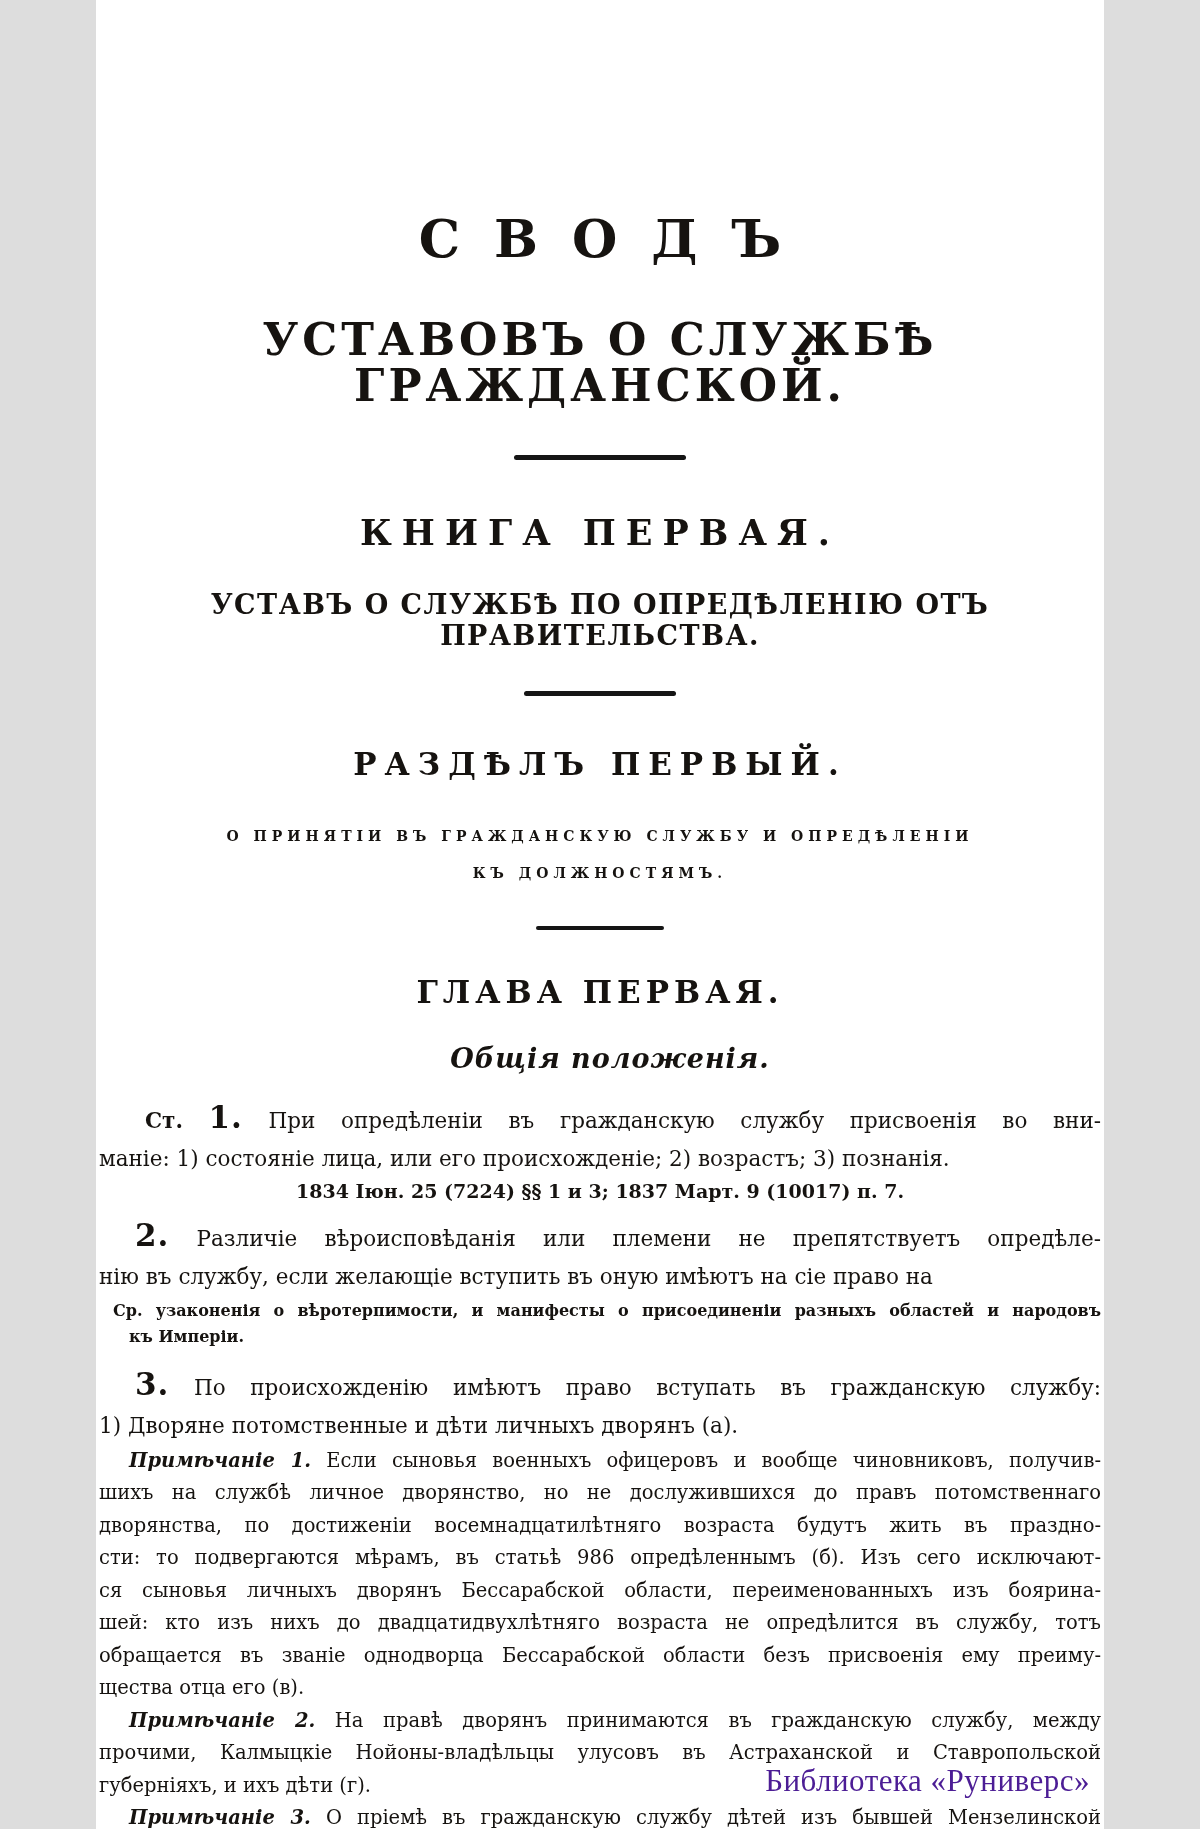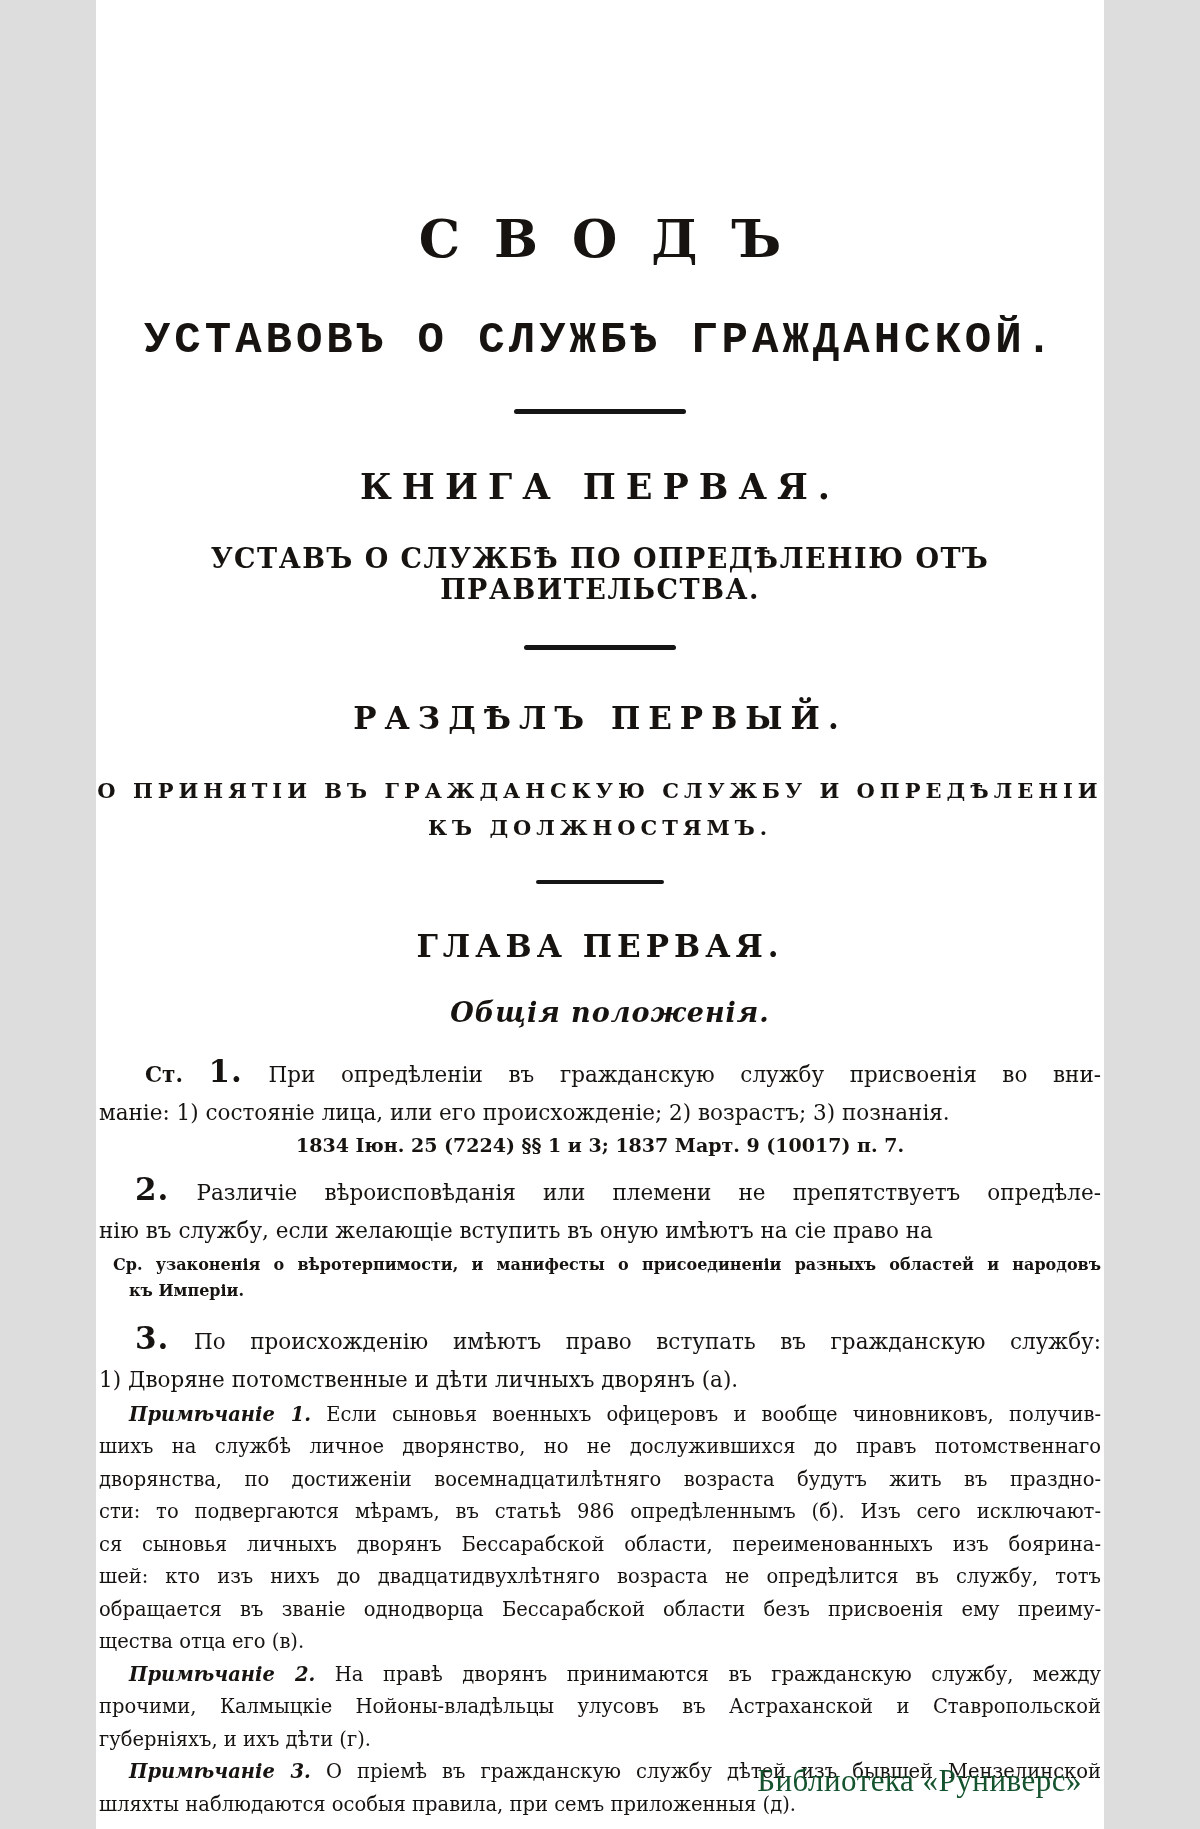--- a/index.html
+++ b/index.html
@@ -4,31 +4,31 @@
 <style>
   html,body { margin:0; padding:0; background:#dddddd; }
   .page {
     position:relative; width:1008px; height:1829px; margin:0 auto;
     background:#ffffff; color:#161310; overflow:hidden;
     font-family:"DejaVu Serif","Liberation Serif",serif;
   }
   .center { text-align:center; }
 
   .t-main  { padding-top:212px; font-size:52px; font-weight:700; letter-spacing:34px; padding-left:34px; line-height:1.05; }
-  .t-sub   { margin-top:50px; font-size:44px; font-weight:700; letter-spacing:4px; line-height:1.05;font-family:Liberation Mono, monospace; }
+  .t-sub   { margin-top:50px; font-size:44px; font-weight:700; letter-spacing:4px; line-height:1.05; }
 
   .rule { width:172px; height:5px; background:#151515; margin:0 auto; border-radius:2.5px; }
   .rule1 { margin-top:46px; }
   .rule2 { margin-top:40px; width:152px; }
   .rule3 { margin-top:34px; width:128px; height:4px; }
 
   .h-book    { margin-top:52px; font-size:35px; font-weight:700; letter-spacing:10px; }
   .h-booksub { margin-top:36px; font-size:27px; font-weight:700; letter-spacing:1.5px; }
   .h-sect    { margin-top:50px; font-size:31px; font-weight:700; letter-spacing:8px; }
-  .sec-sub   { margin-top:36px; font-size:21px; font-weight:700; letter-spacing:5px; line-height:37px; }
+  .sec-sub   { margin-top:36px; font-size:14px; font-weight:700; letter-spacing:5px; line-height:37px; }
   .sec-sub .line { text-align:center; text-align-last:center; }
   .h-chap    { margin-top:44px; font-size:31px; font-weight:700; letter-spacing:5px; }
   .h-chapsub { margin-top:33px; font-size:27px; font-style:italic; font-weight:600; letter-spacing:1px;margin-left:20px; }
 
   .content { width:1002px; margin:24px auto 0; font-size:21.5px; line-height:38px; }
   .fline, .line { text-align:justify; text-align-last:justify; }
   .lines > .line:last-child { text-align-last:left; }
 
   .para { margin:0; }
   .gap-a { margin-top:13px; }
@@ -42,22 +42,22 @@
   .cite-center { margin-top:1px; font-size:19px; font-weight:700; line-height:24px; text-align:center; text-align-last:center; }
   .cite-lines  { margin-top:2px; font-size:16px;  font-weight:700; line-height:26px; }
   .cite-lines .line:first-child { padding-left:14px; }
   .cite-lines .line:last-child  { text-align-last:left; padding-left:30px; }
 
   .note { font-size:19.5px; line-height:32.5px; }
   .note .fline { padding-left:30px; }
   .note-label { font-style:italic; font-weight:700; }
 
   .watermark {
-    position:absolute; right:22px; bottom:30px;
-    font-size:31px; color:#14532d; letter-spacing:0.5px;
+    position:absolute; right:14px; bottom:30px;
+    font-size:31px; color:#4c1d95; letter-spacing:0.5px;
     font-family:"Liberation Serif","DejaVu Serif",serif;
   }
 </style>
 </head>
 <body>
 
 <div class="page">
 
   <div class="t-main center">СВОДЪ</div>
   <div class="t-sub center">УСТАВОВЪ О СЛУЖБѢ ГРАЖДАНСКОЙ.</div>

